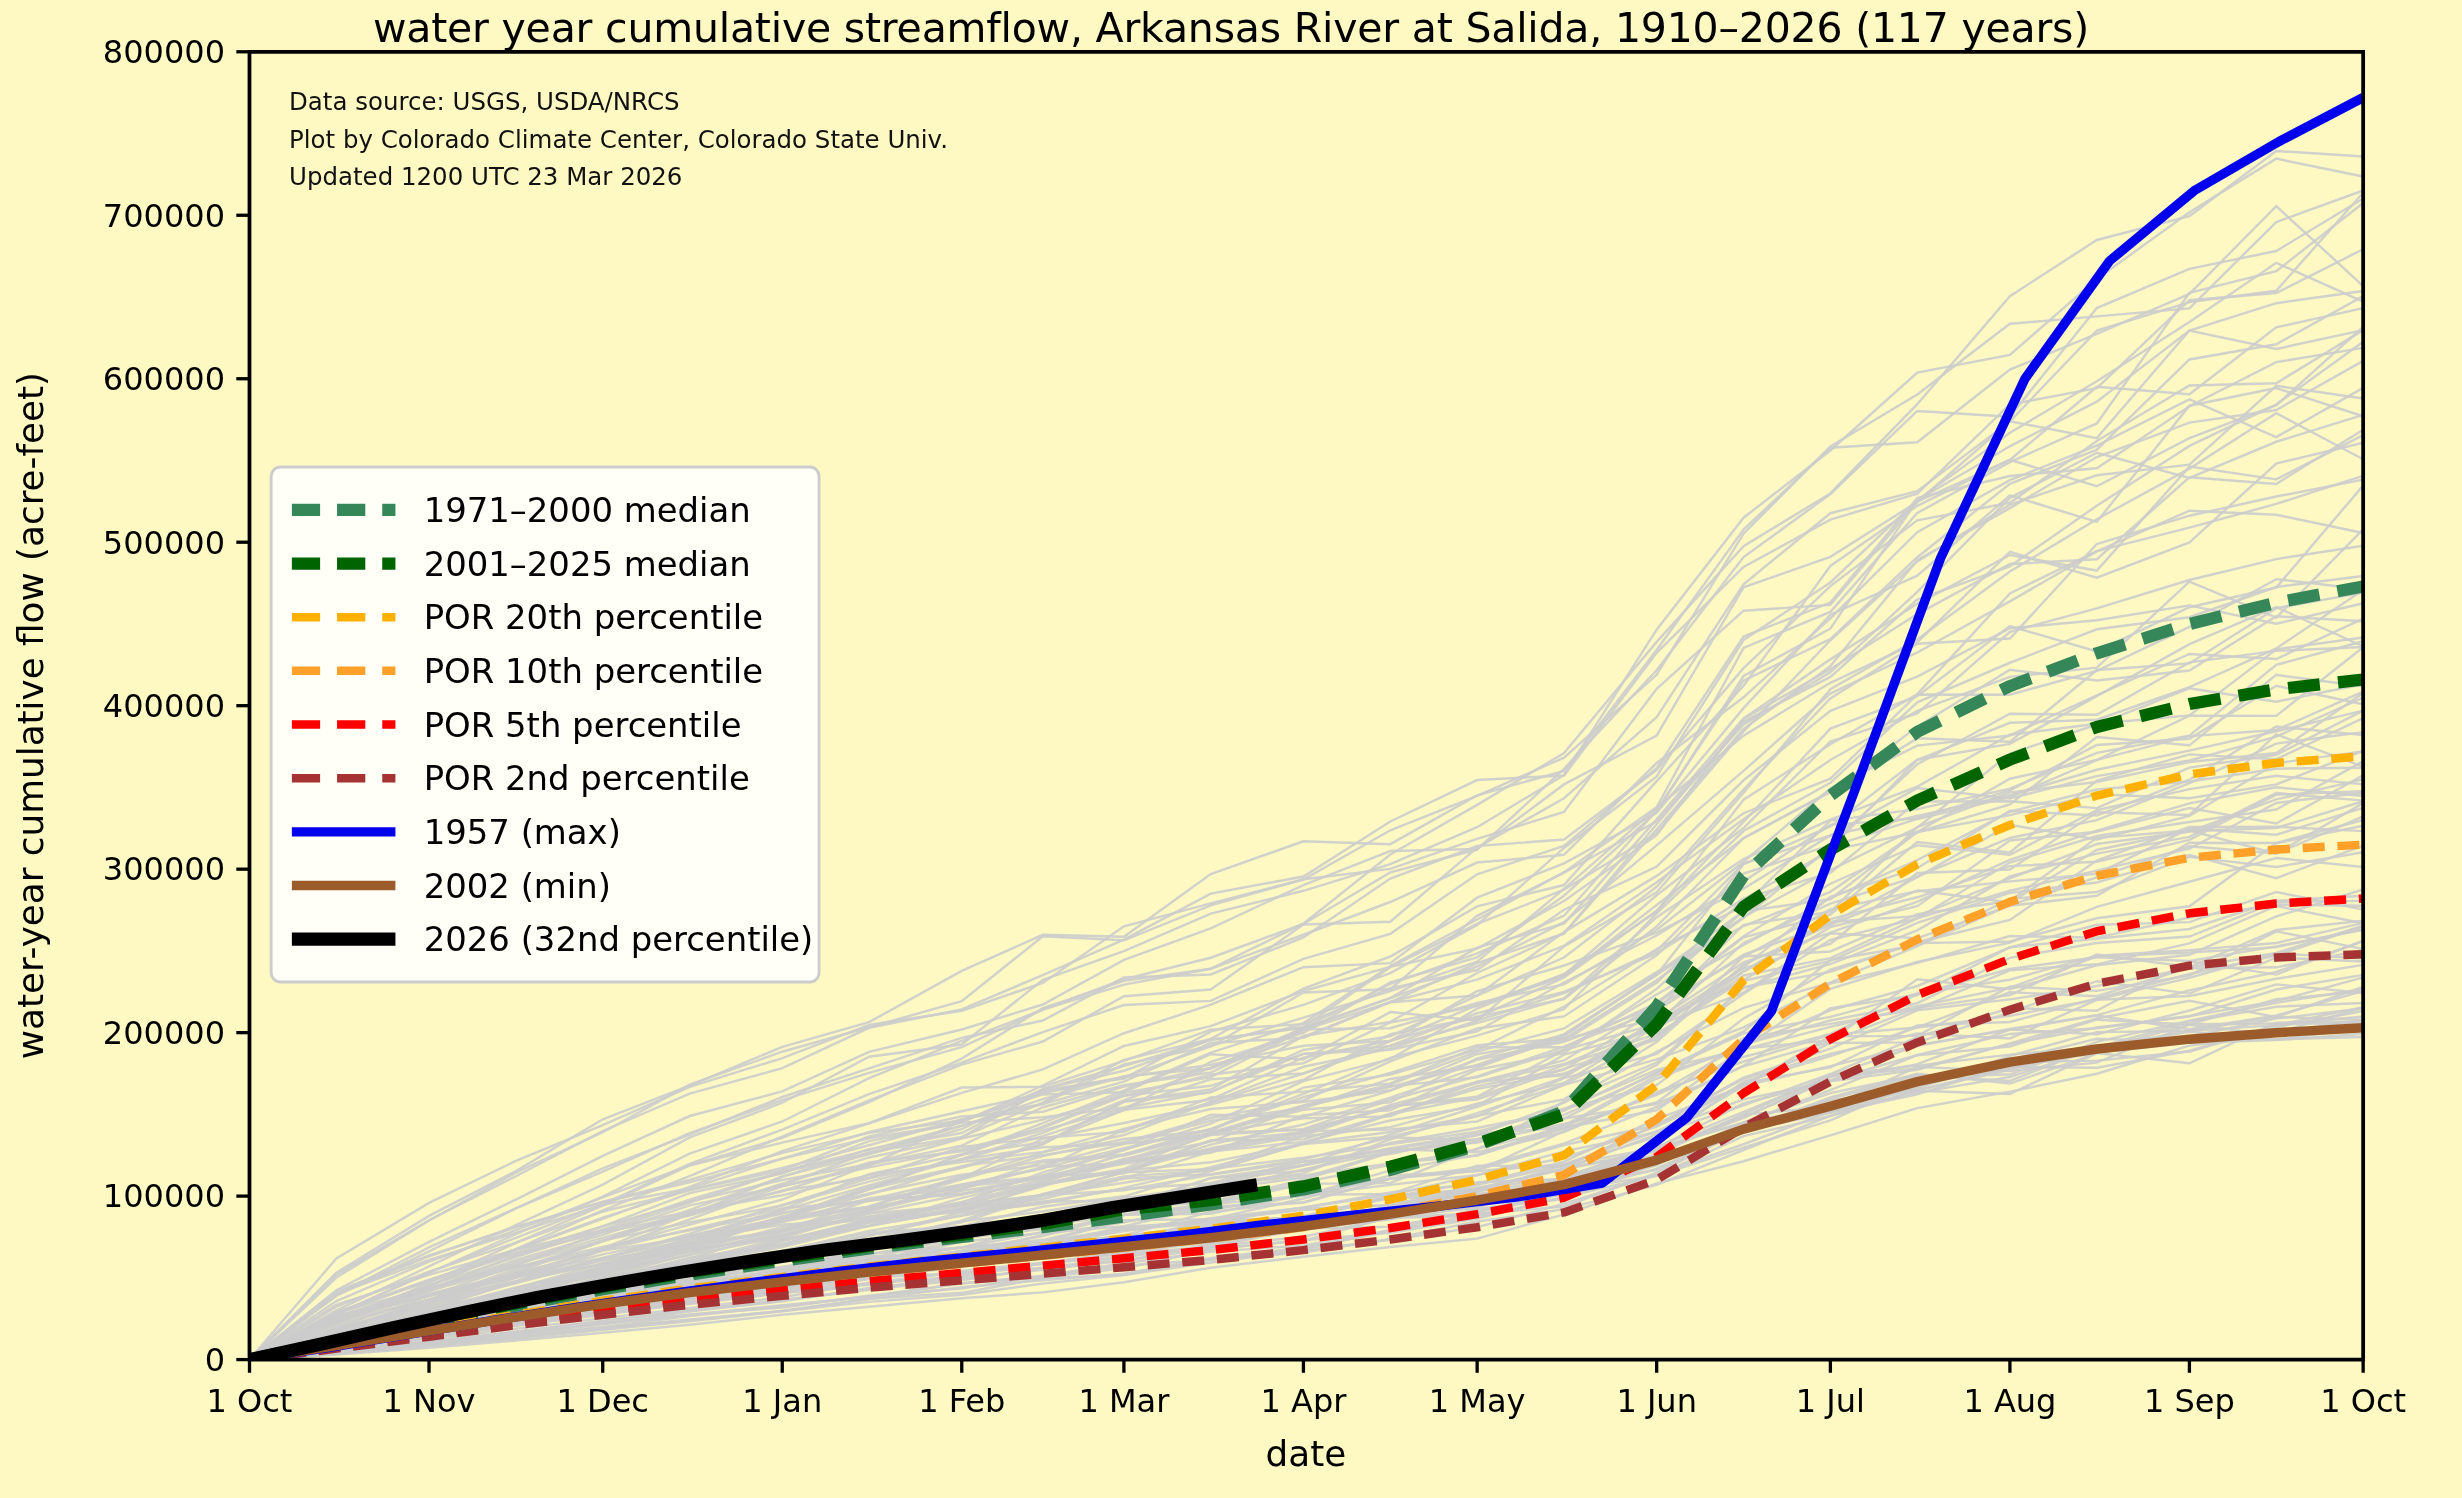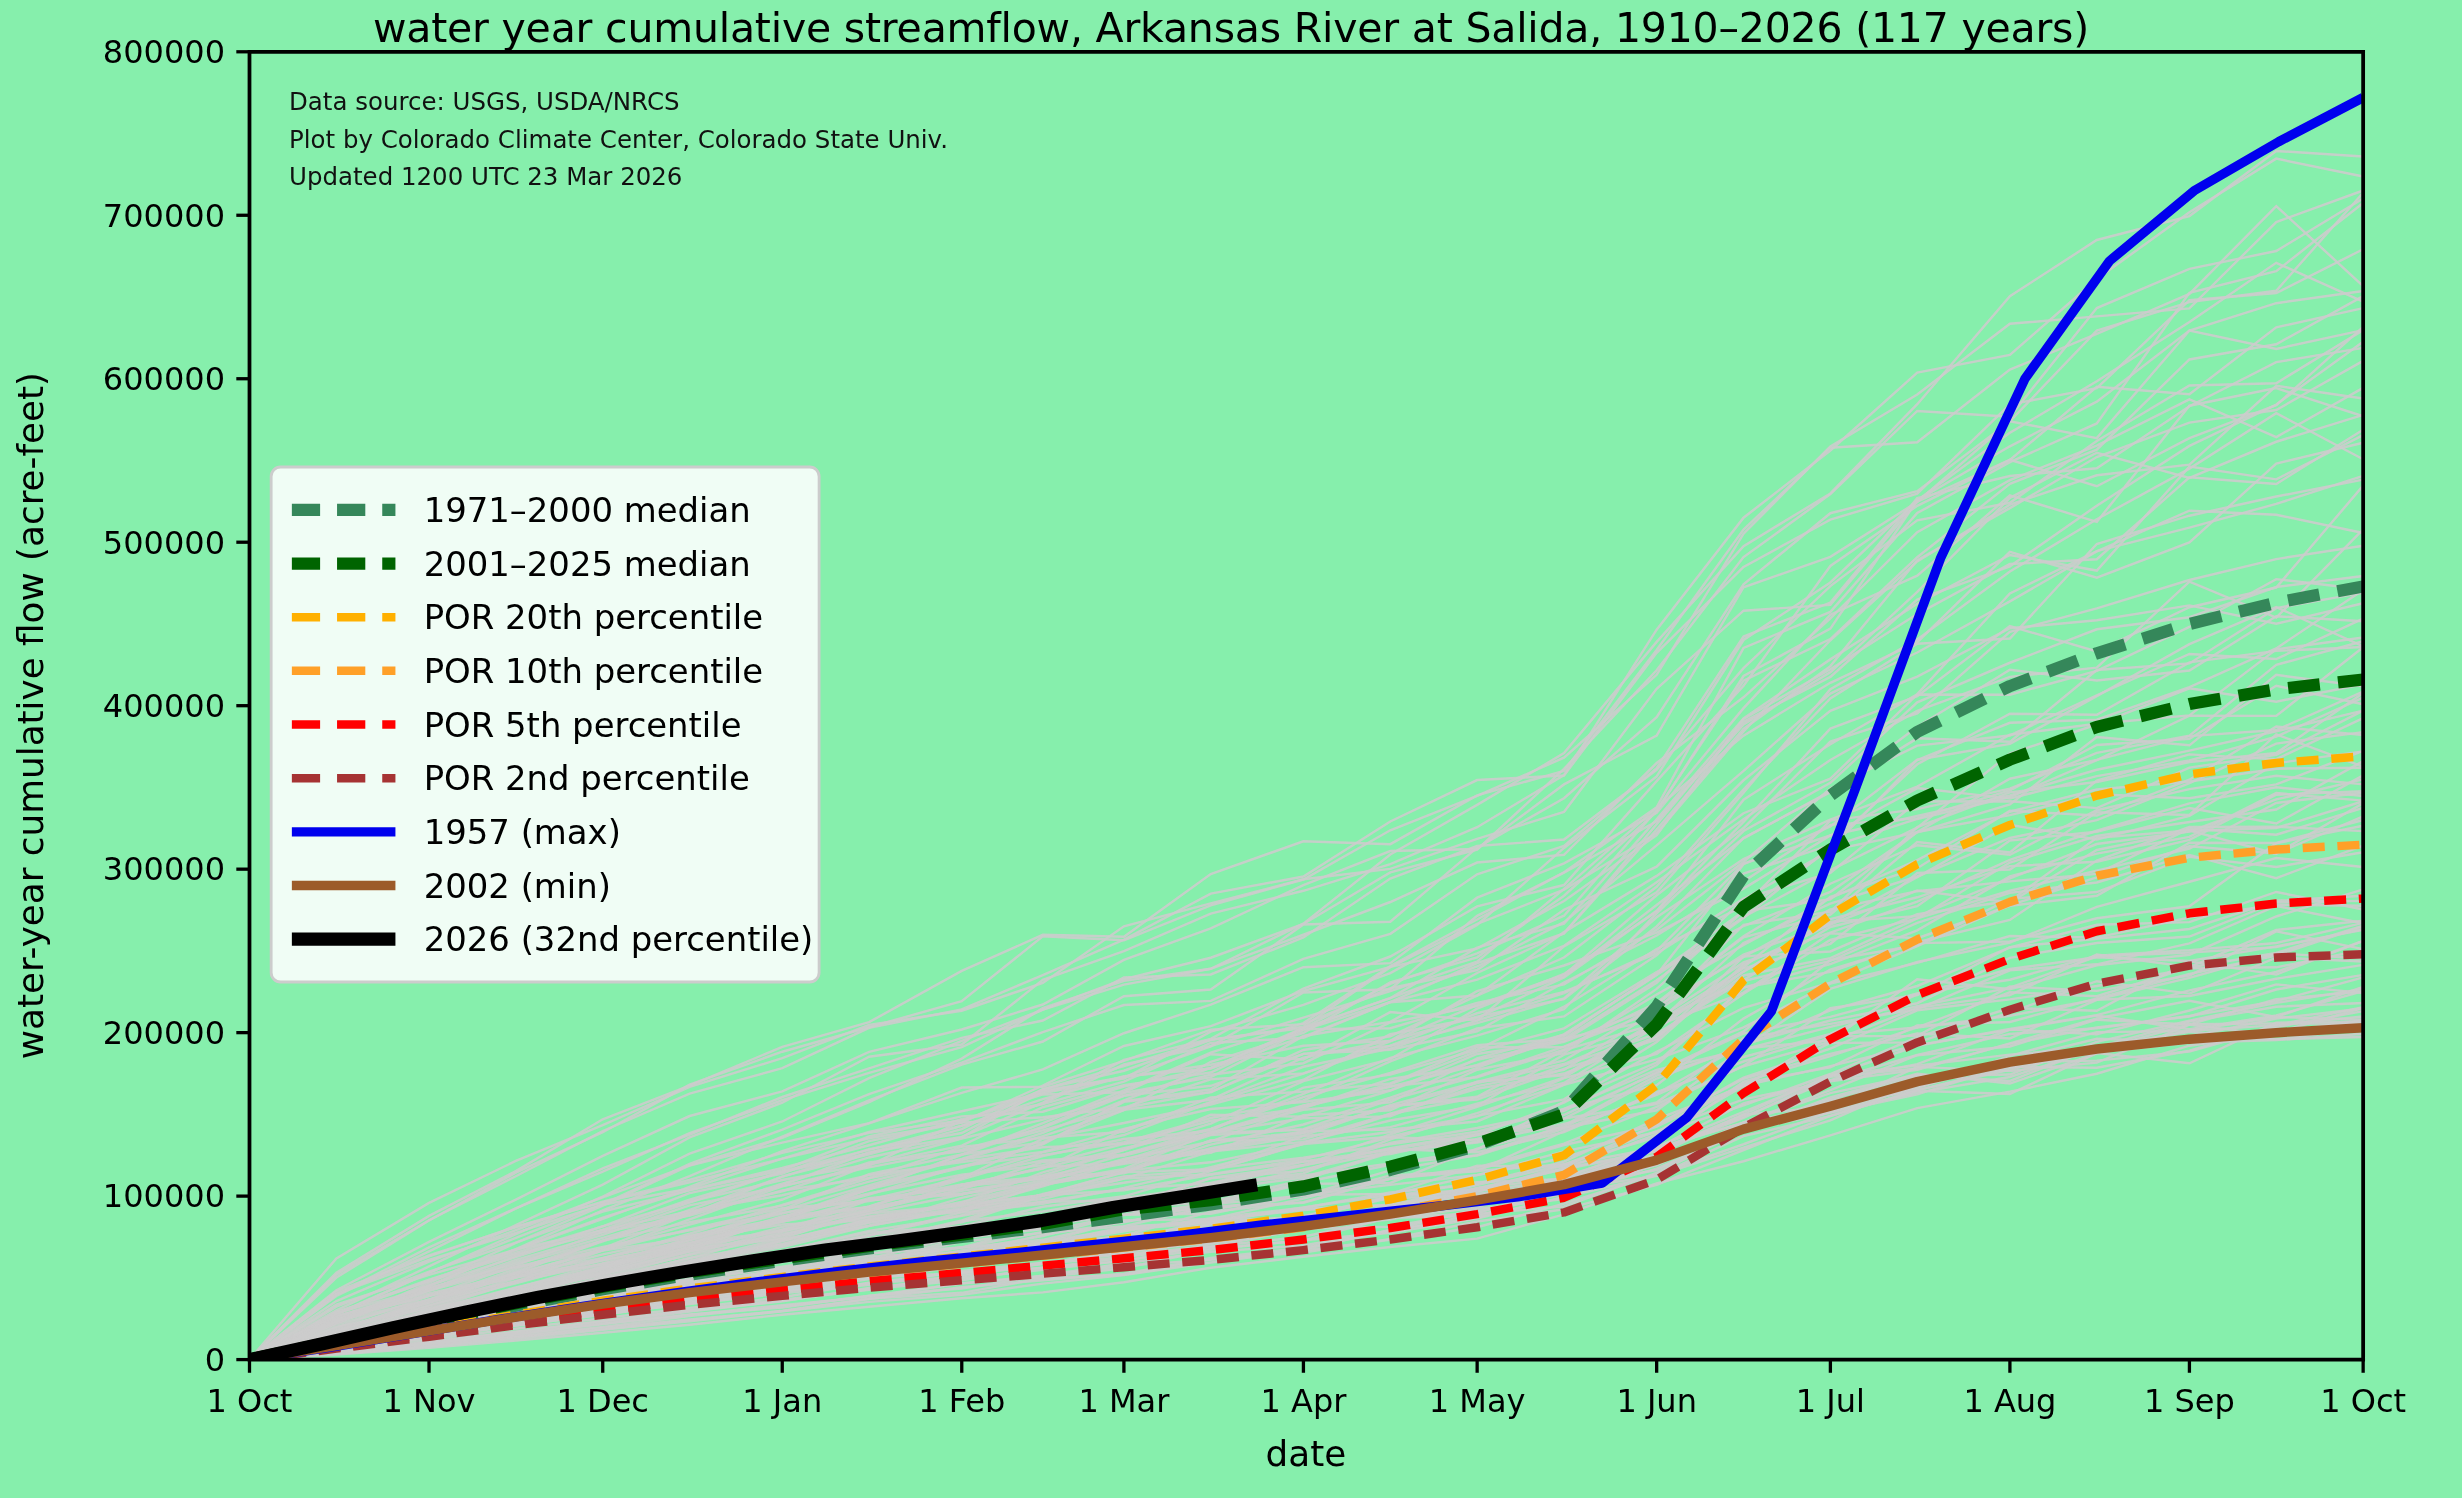--- a/index.html
+++ b/index.html
@@ -1,18 +1,18 @@
 <!DOCTYPE html>
 <html style="font-size:15px"><head>
 <meta charset="utf-8">
 <style>
   html,body{margin:0;padding:0;background:#ffffff;}
   body{width:2462px;height:1498px;overflow:hidden;
        font-family:"DejaVu Sans","Liberation Sans",sans-serif;color:#000;}
-  #figure{position:relative;width:2462px;height:1498px;background:#86efac;}
+  #figure{position:relative;width:2462px;height:1498px;background:#fef9c3;}
 
   .chart-title{
     position:absolute;left:0;top:3.8px;width:2462px;text-align:center;
     font-size:41px;letter-spacing:-0.2px;white-space:nowrap;
   }
 
   svg.plot{position:absolute;left:0;top:0;width:2462px;height:1498px;}
 
   .tick-label{font-size:34px;fill:#000;}
   .axis-label{font-size:38px;fill:#000;}

